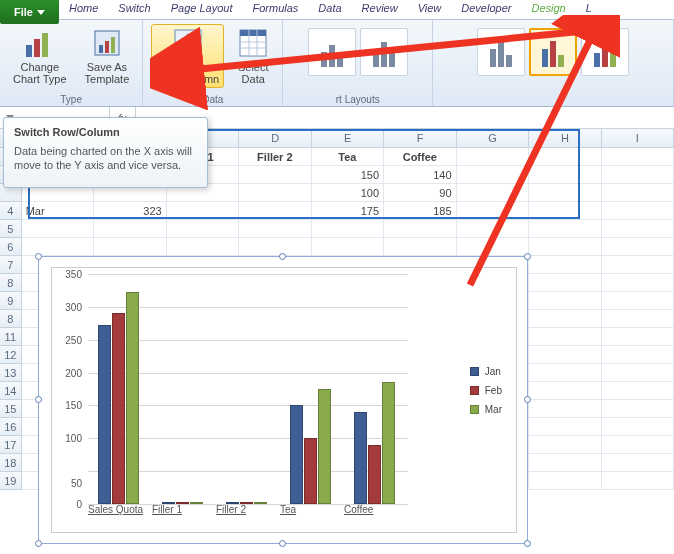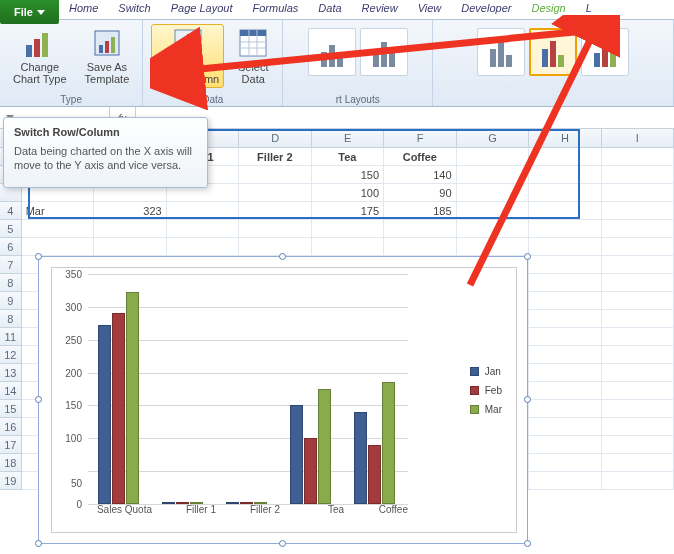--- a/index.html
+++ b/index.html
@@ -55,21 +55,21 @@
 
   
   .chart-cont { position: absolute; left: 38px; top: 256px; width: 490px; height: 288px; background: #fff; border: 1px solid #8faadb; z-index: 10; }
   .handle { position: absolute; width: 7px; height: 7px; background: #fff; border: 1px solid #5a7fb5; border-radius: 50%; }
   .chart-body { position: absolute; left: 12px; top: 10px; right: 10px; bottom: 10px; border: 1px solid #ccc; }
   .plot { position: absolute; left: 36px; top: 6px; width: 320px; height: 230px; }
   .y-axis { position: absolute; left: 0; top: 6px; height: 230px; width: 34px; }
   .y-tick { position: absolute; right: 4px; font-size: 10px; color: #555; transform: translateY(-50%); }
   .gridline { position: absolute; left: 0; right: 0; border-top: 1px solid #d6d6d6; }
   .x-axis { position: absolute; left: 36px; bottom: 8px; width: 320px; height: 20px; display: flex; }
-  .x-lab { flex: 1; text-align: right; font-size: 10px; color: #555; }
+  .x-lab { flex: 1; text-align: left; font-size: 10px; color: #555; text-decoration: underline; }
   .bar-group { position: absolute; bottom: 0; width: 45px; }
   .bar { position: absolute; bottom: 0; width: 13px; border: 1px solid rgba(0,0,0,.25); }
   .legend { position: absolute; right: 14px; top: 90px; }
   .leg-item { display: flex; align-items: center; gap: 6px; margin: 8px 0; font-size: 10px; }
   .leg-sw { width: 9px; height: 9px; border: 1px solid rgba(0,0,0,.25); }
 
   
   .sel-range { position: absolute; border: 2px solid #2a6fc2; pointer-events: none; z-index: 5; }
 
   

